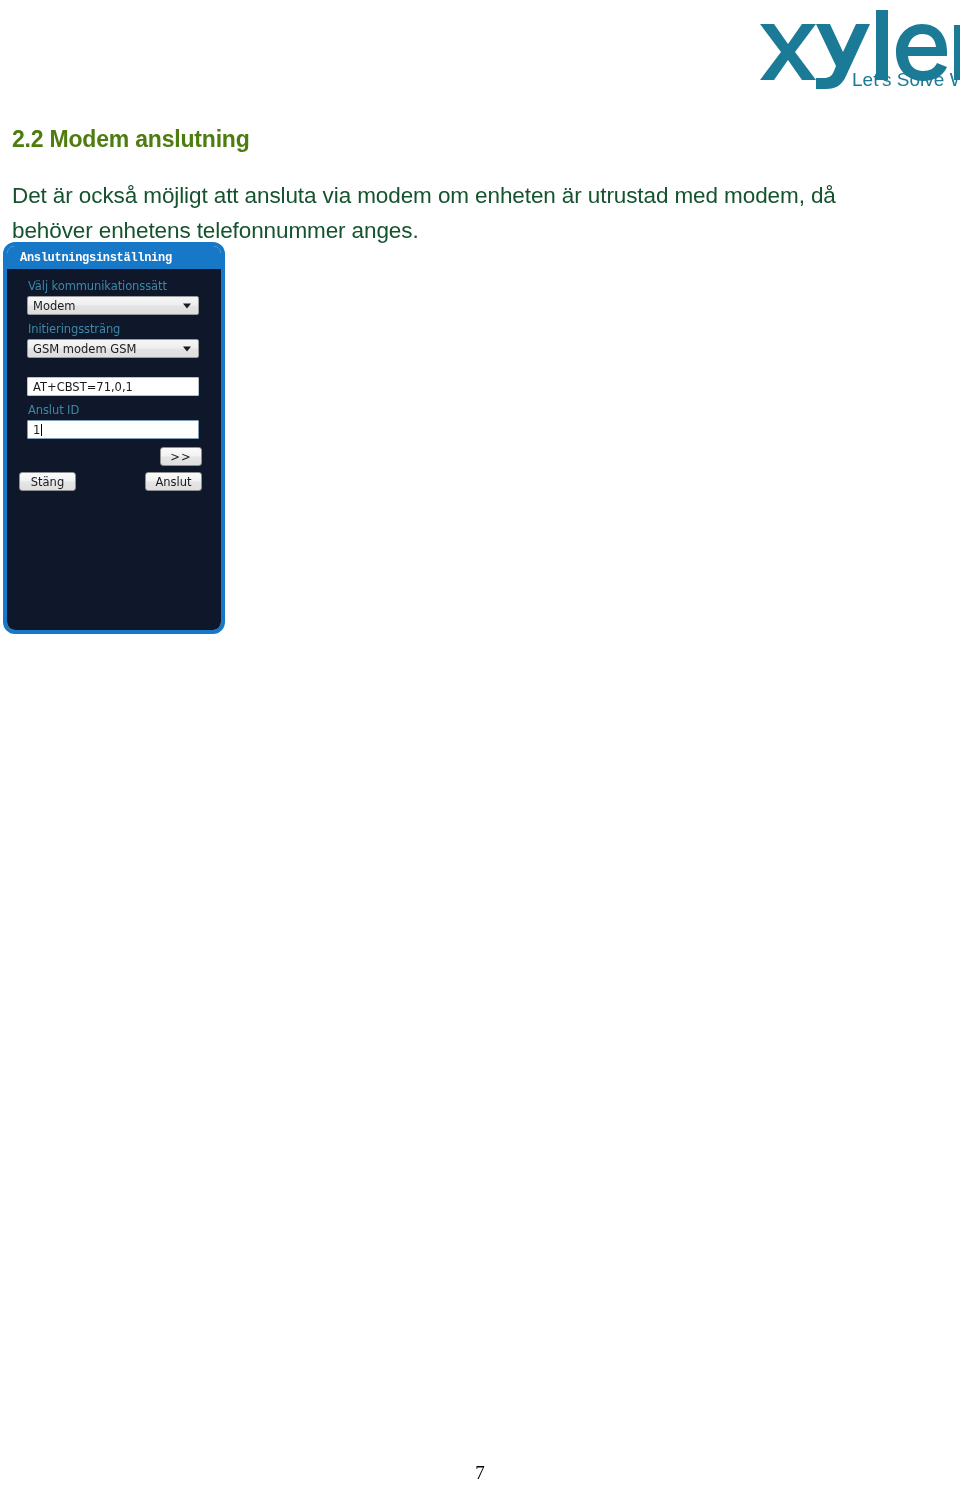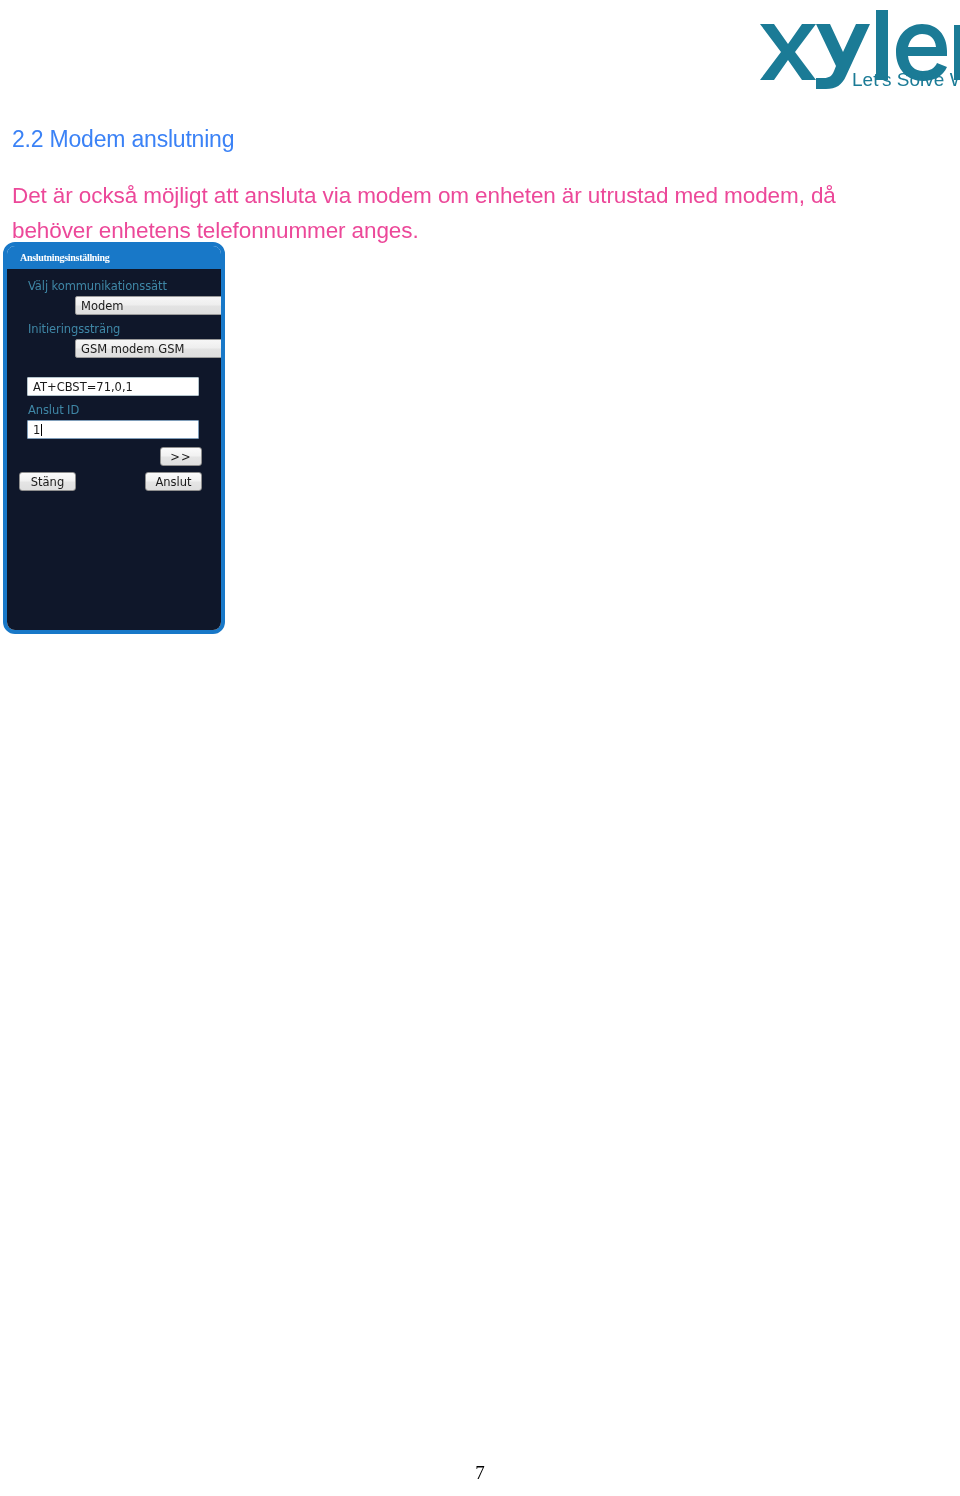--- a/index.html
+++ b/index.html
@@ -34,35 +34,35 @@
   .logo svg {
     display: block;
   }
 
   
   .heading {
     position: absolute;
     left: 12px;
     top: 126px;
     font-size: 23px;
-    font-weight: normal;
-    color: #3b82f6;
+    font-weight: bold;
+    color: #4d7c0f;
     letter-spacing: -0.2px;
     white-space: nowrap;
   }
 
   
   .body-text {
     position: absolute;
     left: 12px;
     top: 178px;
     width: 905px;
     font-size: 22.5px;
     line-height: 35px;
-    color: #ec4899;
+    color: #14532d;
     letter-spacing: -0.1px;
   }
 
   
   .dialog {
     position: absolute;
     left: 3px;
     top: 242px;
     width: 222px;
     height: 392px;
@@ -75,24 +75,24 @@
   .dialog-titlebar {
     height: 23px;
     background: #1878c8;
     display: flex;
     align-items: center;
     padding-left: 13px;
     box-sizing: border-box;
   }
   .dialog-title {
     color: #ffffff;
-    font-size: 10px;
+    font-size: 12px;
     font-weight: bold;
     letter-spacing: -0.3px;
-    font-family: Liberation Serif, serif;
+    font-family: Liberation Mono, monospace;
   }
   .dialog-body {
     position: relative;
     background: #0f172a;
     height: 100%;
     padding: 10px 12px 0 12px;
     box-sizing: border-box;
   }
 
   .field-label {
@@ -117,21 +117,20 @@
     border: 1px solid #9a9a9a;
     border-radius: 2px;
     background: linear-gradient(to bottom, #f6f6f6 0%, #eeeeee 48%, #e3e3e3 52%, #dedede 100%);
     box-sizing: border-box;
     display: flex;
     align-items: center;
     padding-left: 5px;
     font-size: 11.5px;
     color: #1a1a1a;
     font-family: "DejaVu Sans", sans-serif;
-    margin-left: 48px;
   }
   .combo .arrow {
     position: absolute;
     right: 7px;
     top: 50%;
     transform: translateY(-50%);
     width: 0;
     height: 0;
     border-left: 4px solid transparent;
     border-right: 4px solid transparent;

